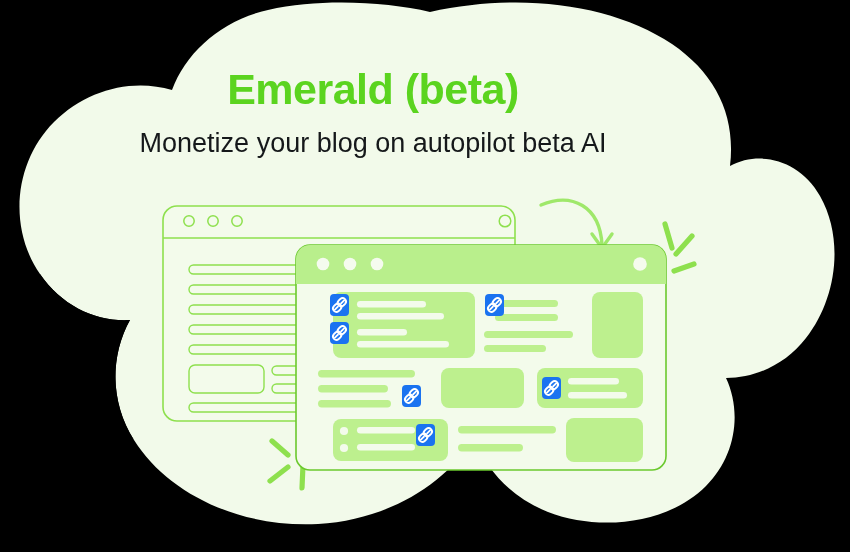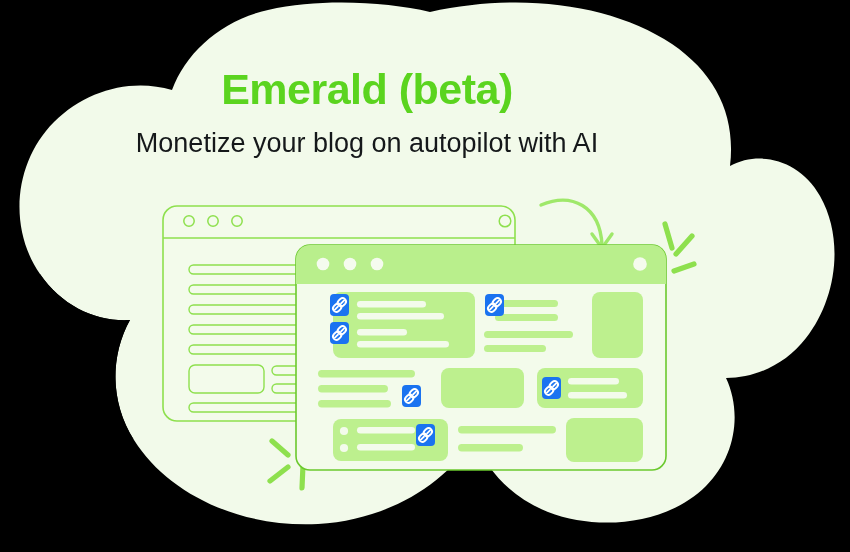--- a/index.html
+++ b/index.html
@@ -1,17 +1,17 @@
 <!DOCTYPE html>
 <html><head>
 <meta charset="utf-8">
 <style>
   html,body{margin:0;padding:0;background:#000;}
   body{width:850px;height:552px;overflow:hidden;font-family:"Liberation Sans",sans-serif;}
-  #stage{position:relative;width:734px;height:552px;background:#000;}
+  #stage{position:relative;width:734px;height:552px;background:#000;padding-left:12px;}
   #blob{position:absolute;inset:0;width:850px;height:552px;}
   .hdr{position:absolute;left:0;right:0;text-align:center;}
   #title{top:68px;font-size:43px;font-weight:700;color:#5bd41f;letter-spacing:-0.5px;line-height:1;}
   #subtitle{top:130px;font-size:27px;font-weight:400;color:#15181a;line-height:1;}
   #illo{position:absolute;left:0;top:0;width:850px;height:552px;}
   .nb{pointer-events:none;}
 </style>
 </head>
 <body>
 
@@ -36,21 +36,21 @@
       C 86 90, 132 78, 172 90
       C 186 52, 222 20, 268 10
       C 322 -2, 386 2, 430 12
       Z"></path>
     <path fill="#000000" d="
       M 40 274 C 62 306, 96 322, 130 320 C 110 356, 110 402, 134 440
       C 118 420, 96 396, 74 362 C 50 326, 40 298, 40 274 Z"></path>
   </svg>
 
   <div class="hdr" id="title">Emerald (beta)</div>
-  <div class="hdr" id="subtitle">Monetize your blog on autopilot with AI</div>
+  <div class="hdr" id="subtitle">Monetize your blog on autopilot beta AI</div>
 
   <svg id="illo" class="nb" viewBox="0 0 850 552" aria-hidden="true">
 
     <defs>
 
       <g id="linkglyph">
         <g stroke="#ffffff" stroke-width="1.9" fill="none" stroke-linecap="round">
           <path d="M -1.6 1.6 L -4.6 4.6"></path>
           <path d="M 1.6 -1.6 L 4.6 -4.6"></path>
           <path d="M -5.6 1.2 a 3.4 3.4 0 0 0 4.8 4.8 l 1.7 -1.7 a 3.4 3.4 0 0 0 -4.8 -4.8 z"></path>

